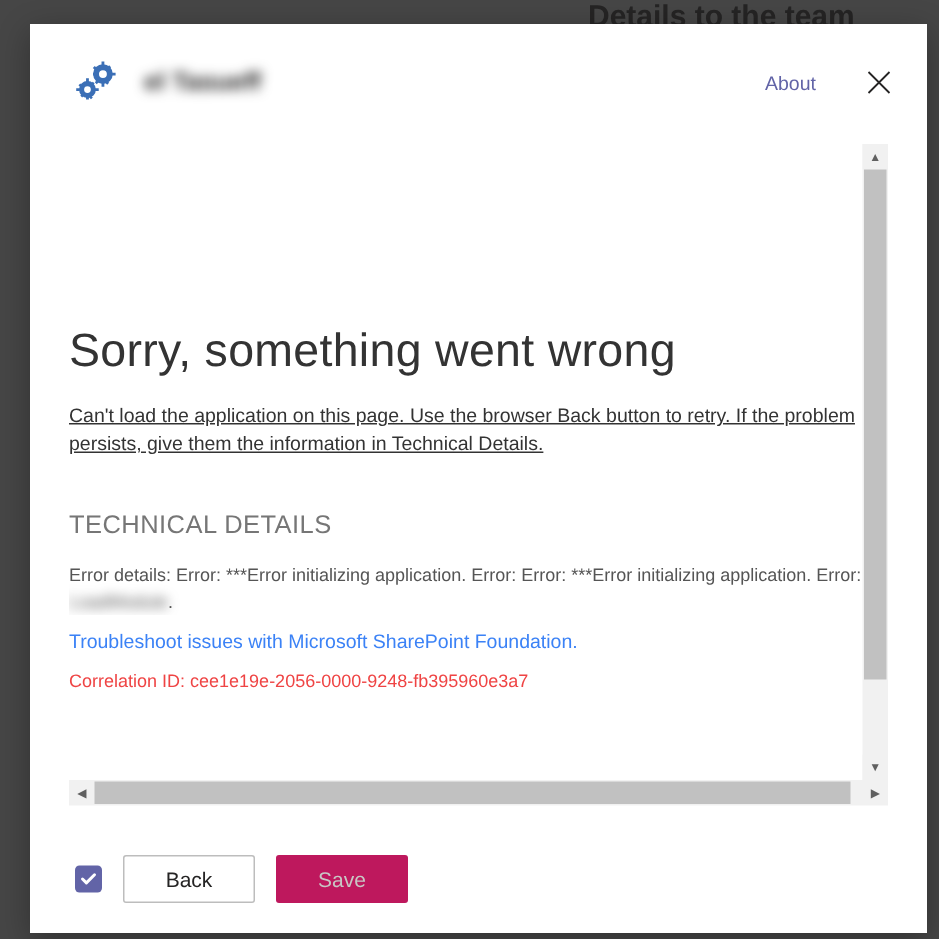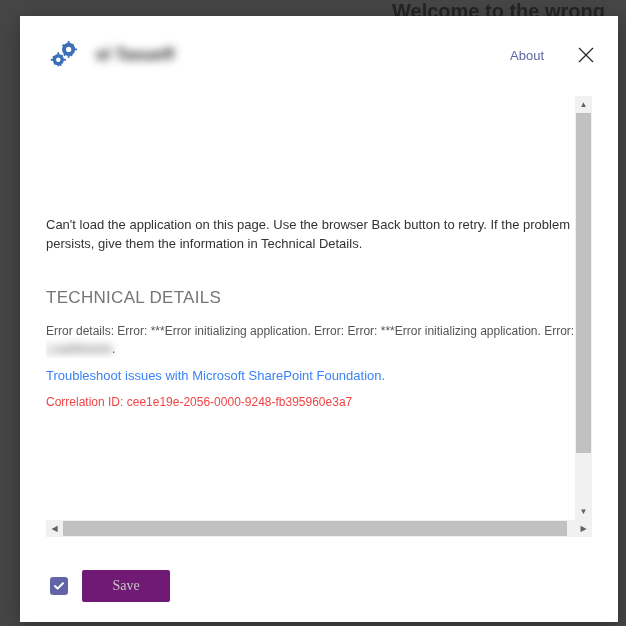--- a/index.html
+++ b/index.html
@@ -17,39 +17,39 @@
 .vscrollbar { position: absolute; right: 0; top: 0; bottom: 26px; width: 17px; background: #f1f1f1; display: flex; flex-direction: column; }
 .vsb-btn { width: 17px; height: 17px; background: #f1f1f1; display: flex; align-items: center; justify-content: center; font-size: 8px; color: #606060; cursor: pointer; }
 .vsb-track { flex: 1; position: relative; }
 .vsb-thumb { position: absolute; left: 1px; right: 1px; top: 0; height: 340px; background: #c1c1c1; cursor: pointer; }
 .hscrollbar { height: 17px; background: #f1f1f1; display: flex; }
 .hsb-btn { width: 17px; height: 17px; display: flex; align-items: center; justify-content: center; font-size: 8px; color: #606060; cursor: pointer; }
 .hsb-track { flex: 1; position: relative; }
 .hsb-thumb { position: absolute; top: 1px; bottom: 1px; left: 0; right: 8px; background: #c1c1c1; cursor: pointer; }
 .content { position: absolute; left: 0; top: 0; right: 17px; bottom: 17px; overflow: hidden; padding-top: 120px; }
 .err-h { font-size: 31px; font-weight: 300; color: #333; margin-bottom: 16px; letter-spacing: .2px; }
-.err-msg { font-size: 13px; color: #333; line-height: 1.45; margin-bottom: 34px; width: 530px; }
+.err-msg { font-size: 13px; color: #333; line-height: 1.45; margin-bottom: 34px; width: 530px; text-decoration: underline; }
 .tech-h { font-size: 17px; color: #767676; letter-spacing: .3px; margin-bottom: 14px; }
 .tech-details { font-size: 12px; color: #555; line-height: 1.5; margin-bottom: 2px; width: 540px; white-space: nowrap; overflow: hidden; }
 .tech-details .redacted { filter: blur(4px); display: inline-block; }
 .tech-link { color: #3b82f6; font-size: 13px; margin: 10px 0 12px 0; cursor: pointer; }
 .corr { font-size: 12px; color: #ef4444; }
 .footer { display: flex; align-items: center; padding: 14px 26px 20px 30px; gap: 14px; }
 .checkbox { width: 18px; height: 18px; border-radius: 3px; background: #6264a7; display: flex; align-items: center; justify-content: center; cursor: pointer; }
 .checkbox svg { width: 12px; height: 12px; color: #fff; }
 .check-label { flex: 1; font-size: 13.5px; color: #252424; }
 .btn { min-width: 88px; height: 32px; border-radius: 2px; font-size: 14px; display: flex; align-items: center; justify-content: center; cursor: pointer; }
 .btn-back { border: 1px solid #bdbdbd; background: #fff; color: #252424; }
-.btn-save { border: none; background: #701a75; color: #c8c6c4; cursor: not-allowed; font-family: Liberation Serif, serif; }
+.btn-save { border: none; background: #be185d; color: #c8c6c4; cursor: not-allowed; }
 </style>
 </head>
 <body>
 
 <div class="bg">
-  <div class="bg-text">Welcome to the wrong</div>
+  <div class="bg-text">Details to the team</div>
 
   <div class="modal">
     <div class="header">
       <span class="app-icon">
         <svg viewBox="0 0 32 32">
             <g fill="#3b6fb6">
               <path d="M22 3a7 7 0 1 0 .01 14A7 7 0 0 0 22 3zm0 4.2a2.8 2.8 0 1 1 0 5.6 2.8 2.8 0 0 1 0-5.6z"></path>
               <path d="M21 1h2v3h-2zM21 16h2v3h-2zM28 9h3v2h-3zM15 9h3v2h-3zM26.4 3.8l1.4 1.4-2.1 2.1-1.4-1.4zM18.3 13.7l1.4 1.4-2.1 2.1-1.4-1.4zM26.4 16.2l-1.4 1.4-2.1-2.1 1.4-1.4zM18.3 6.3l-1.4 1.4-2.1-2.1 1.4-1.4z"></path>
               <path d="M11 15a6 6 0 1 0 .01 12A6 6 0 0 0 11 15zm0 3.6a2.4 2.4 0 1 1 0 4.8 2.4 2.4 0 0 1 0-4.8z"></path>
               <path d="M10 13h2v2.6h-2zM10 25.4h2v2.6h-2zM16.4 20h2.6v2h-2.6zM3 20h2.6v2H3zM14.8 15.4l1.3 1.3-1.8 1.8-1.3-1.3zM7.7 23.5l1.3 1.3-1.8 1.8-1.3-1.3zM14.8 26.6l-1.3 1.3-1.8-1.8 1.3-1.3zM7.7 18.5l-1.3 1.3-1.8-1.8 1.3-1.3z"></path>
@@ -60,20 +60,21 @@
       <div class="about">About</div>
       <div class="close">
         <svg viewBox="0 0 16 16">
             <path d="M1 1l14 14M15 1L1 15" stroke="currentColor" stroke-width="1.2" fill="none"></path>
           </svg>
       </div>
     </div>
 
     <div class="content-wrap">
       <div class="content">
+        <div class="err-h">Sorry, something went wrong</div>
         <div class="err-msg">Can't load the application on this page. Use the browser Back button to retry. If the problem persists, give them the information in Technical Details.</div>
         <div class="tech-h">TECHNICAL DETAILS</div>
         <div class="tech-details">
           <span>Error details: Error: ***Error initializing application. Error: Error: ***Error initializing application. Error: Error: ***Mar</span><br>
           <span class="redacted">LoadModule</span><span>.</span>
         </div>
         <div class="tech-link">Troubleshoot issues with Microsoft SharePoint Foundation.</div>
         <div class="corr">
           <span>Correlation ID: </span><span>cee1e19e-2056-0000-9248-fb395960e3a7</span>
         </div>
@@ -96,16 +97,17 @@
         </div>
       </div>
     </div>
 
     <div class="footer">
       <div class="checkbox">
         <svg viewBox="0 0 12 12">
             <path d="M2 6l2.6 2.6L10 3.2" stroke="currentColor" stroke-width="2" fill="none" stroke-linecap="round" stroke-linejoin="round"></path>
           </svg>
       </div>
+      <div class="btn btn-back">Back</div>
       <div class="btn btn-save">Save</div>
     </div>
   </div>
 </div>
 
 </body></html>

